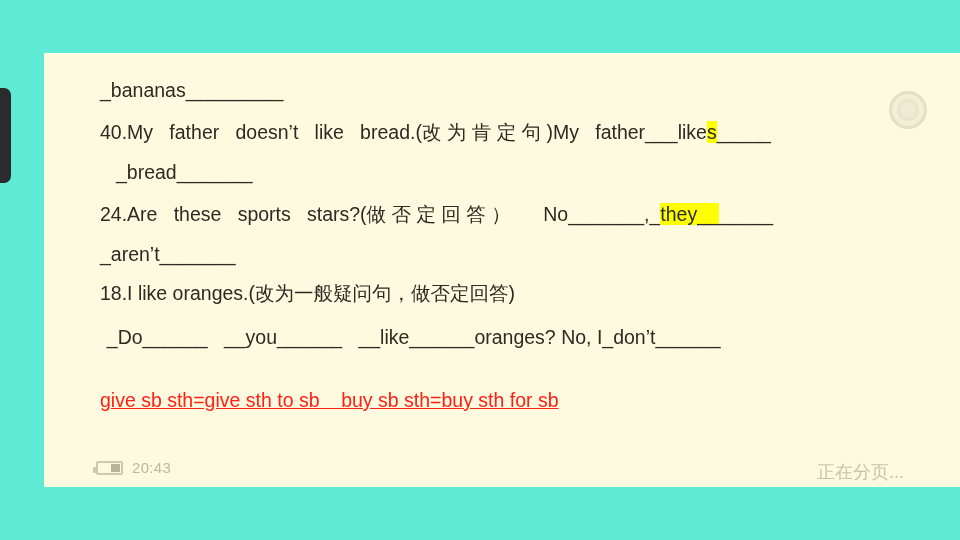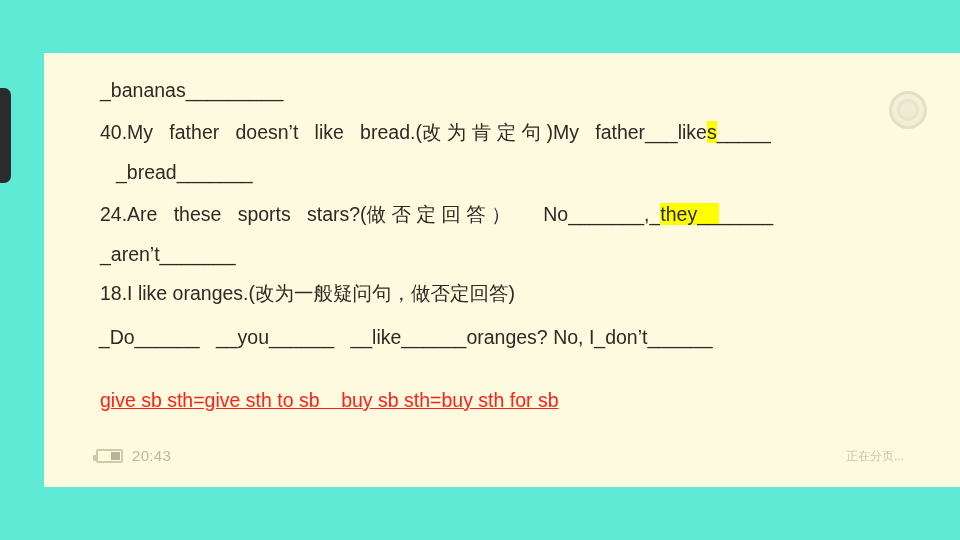--- a/index.html
+++ b/index.html
@@ -82,21 +82,21 @@
     width: 16px; height: 16px;
     border-radius: 50%;
     background: #efebd2;
     box-shadow: 0 0 0 3px #e8e4ca;
   }
 
   
   #statusbar {
     position: absolute;
     left: 0;
-    bottom: 12px;
+    bottom: 0;
     width: 912px;
     height: 34px;
   }
   #status-left {
     position: absolute;
     left: 52px;
     top: 6px;
     display: flex;
     align-items: center;
     gap: 9px;
@@ -130,21 +130,21 @@
   #clock {
     color: #bdb99c;
     font-size: 15px;
     letter-spacing: 0.3px;
   }
   #status-right {
     position: absolute;
     right: 52px;
     top: 7px;
     color: #c8c4a8;
-    font-size: 12px;
+    font-size: 18px;
   }
 
   .hl {
     background: #ffff00;
   }
 
   .red {
     color: #ff2016;
     text-decoration: underline;
   }
@@ -165,21 +165,21 @@
       <div class="line" style="left:56px; top:70px; width:810px;"><span>40.My   father   doesn’t   like   bread.(改 为 肯 定 句 )My   father___like</span><span class="hl">s</span><span>_____</span></div>
 
       <div class="line" style="left:56px; top:110px;margin-left:16px;">_bread_______</div>
 
       <div class="line" style="left:56px; top:152px; width:810px;"><span>24.Are   these   sports   stars?(做 否 定 回 答 ）      No_______,_</span><span class="hl">they__</span><span>_____</span></div>
 
       <div class="line" style="left:56px; top:192px;">_aren’t_______</div>
 
       <div class="line" style="left:56px; top:231px;">18.I like oranges.(改为一般疑问句，做否定回答)</div>
 
-      <div class="line" style="left:44px; top:275px;">  _Do______   __you______   __like______oranges? No, I_don’t______</div>
+      <div class="line" style="left:52px; top:275px;">  _Do______   __you______   __like______oranges? No, I_don’t______</div>
 
       <div class="line red" style="left:56px; top:338px;">give sb sth=give sth to sb    buy sb sth=buy sth for sb</div>
 
     </div>
 
     <div id="target-icon">
       <div class="ring"></div>
       <div class="dot"></div>
     </div>
 

